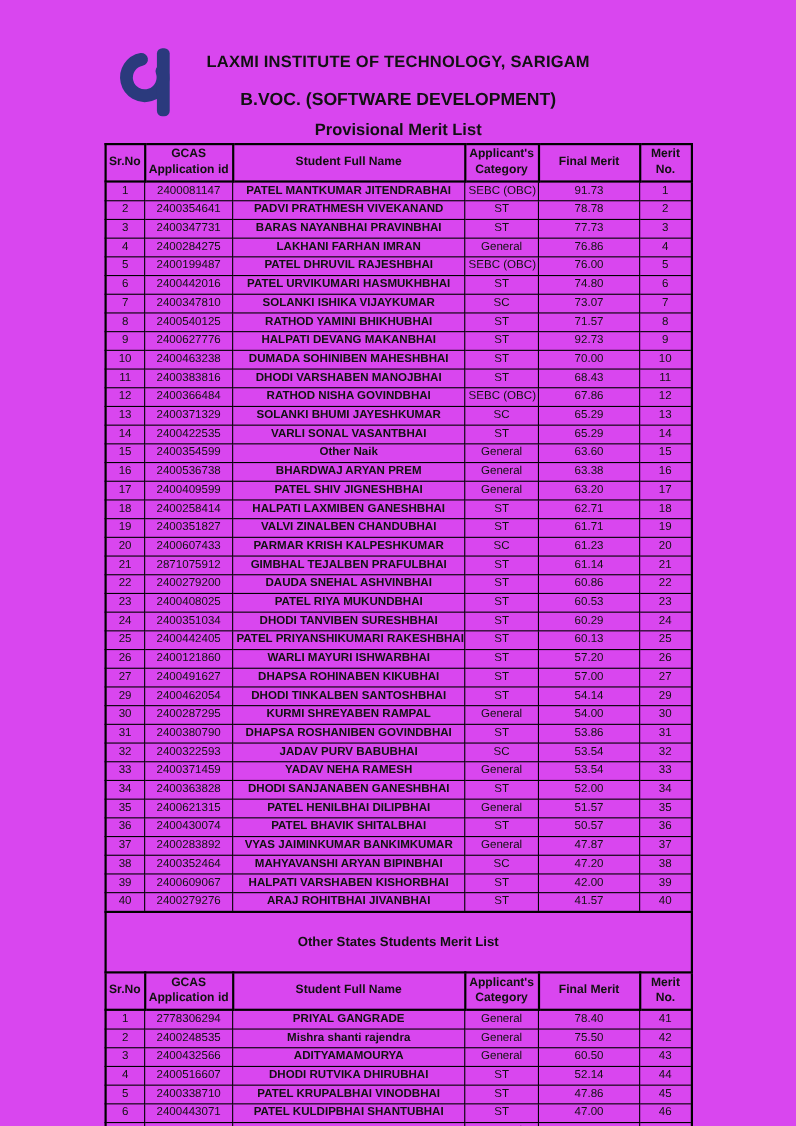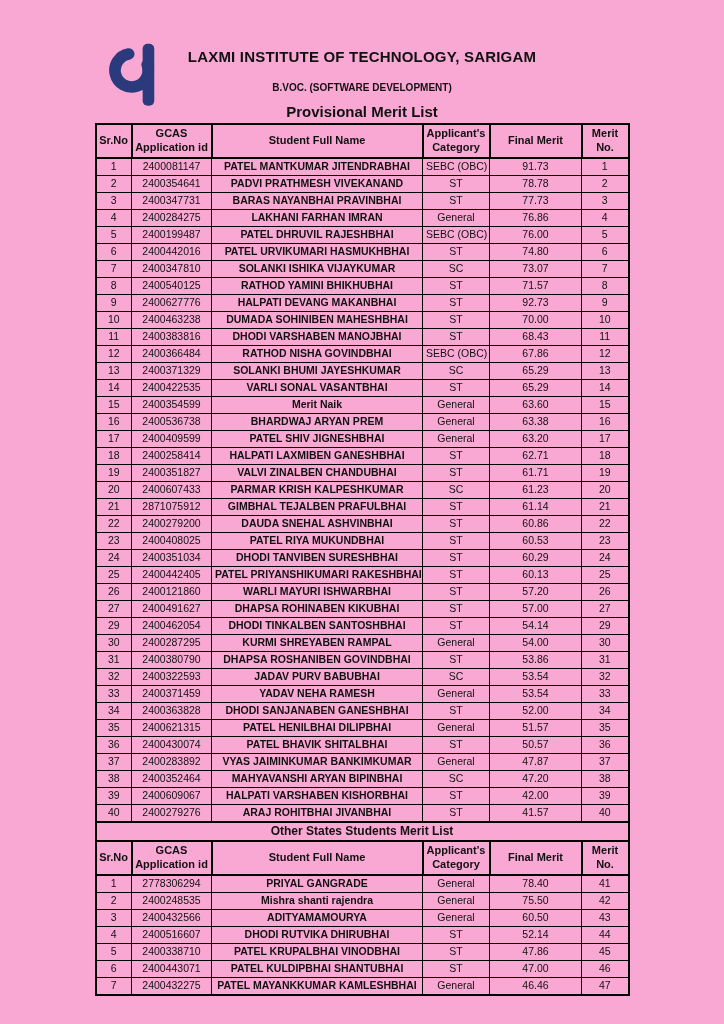--- a/index.html
+++ b/index.html
@@ -1,45 +1,45 @@
 <!DOCTYPE html>
 <html><head>
 <meta charset="utf-8">
 <style>
   html,body { margin:0; padding:0; background:#ffffff; }
   .page {
-    width:724px; height:1024px; background:#f9a8d4; position:relative;
+    width:724px; height:1024px; background:#d946ef; position:relative;
     font-family:"Liberation Sans", sans-serif; color:#111; overflow:hidden;
   }
   .logo {
     position:absolute; left:108px; top:36px; width:56px; height:72px;
   }
   .header { padding-top:48px; text-align:center; }
   .title1 { font-size:15px; font-weight:bold; letter-spacing:0.2px; }
-  .title2 { font-size:10px; font-weight:bold; margin-top:17px; }
+  .title2 { font-size:16px; font-weight:bold; margin-top:17px; }
   .title3 { font-size:15px; font-weight:bold; margin-top:10px; }
 
   table.merit {
     border-collapse:collapse; margin:3px auto 0; width:533px;
     table-layout:fixed; border:2px solid #000;
   }
   .merit th {
     border:2px solid #000; font-size:11px; font-weight:bold;
     padding:2px 1px; line-height:1.25; text-align:center; overflow:hidden;
   }
   .merit th.c-sr { word-break:break-all; }
   .merit td {
     border:1px solid #000; font-size:10.5px; padding:1px 3px;
     height:14px; line-height:1.3; white-space:nowrap; overflow:hidden;
   }
   .c-sr, .c-id, .c-cat, .c-fm, .c-no { text-align:center; }
   .c-name { text-align:center;font-weight:bold; }
   .sec td {
     border:2px solid #000; font-weight:bold; font-size:12px;
-    text-align:center; padding:1px; height:15px;
+    text-align:center; padding:19px; height:15px;
   }
 </style>
 </head>
 <body>
 
 <div class="page">
 
   <svg class="logo" viewBox="0 0 100 130" aria-hidden="true">
     <path d="M 36.8 32.5 A 30 30 0 1 0 70.2 51.7" fill="none" stroke-width="21" stroke-linecap="round" stroke="#2b3a7d"></path>
     <rect x="62" y="14" width="21" height="112" rx="9" fill="#2b3a7d"></rect>
@@ -179,21 +179,21 @@
           <td class="c-sr">14</td>
           <td class="c-id">2400422535</td>
           <td class="c-name">VARLI SONAL VASANTBHAI</td>
           <td class="c-cat">ST</td>
           <td class="c-fm">65.29</td>
           <td class="c-no">14</td>
         </tr>
         <tr>
           <td class="c-sr">15</td>
           <td class="c-id">2400354599</td>
-          <td class="c-name">Merit Naik</td>
+          <td class="c-name">Other Naik</td>
           <td class="c-cat">General</td>
           <td class="c-fm">63.60</td>
           <td class="c-no">15</td>
         </tr>
         <tr>
           <td class="c-sr">16</td>
           <td class="c-id">2400536738</td>
           <td class="c-name">BHARDWAJ ARYAN PREM</td>
           <td class="c-cat">General</td>
           <td class="c-fm">63.38</td>

